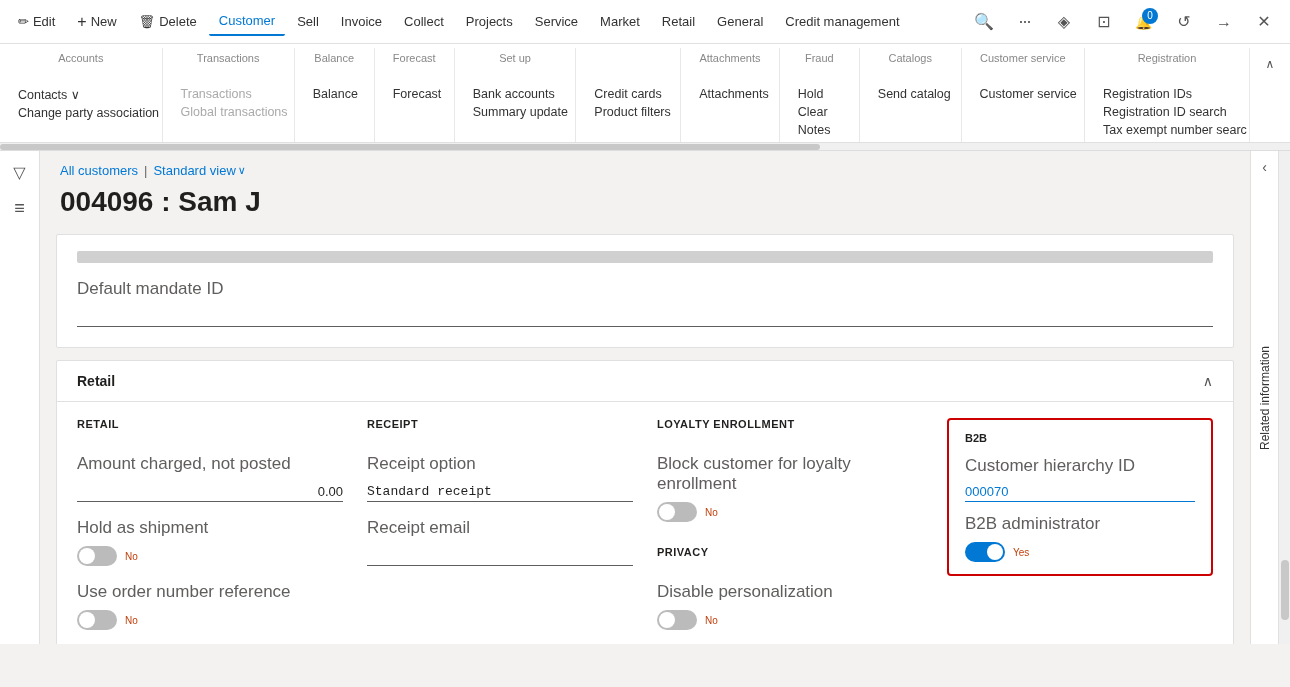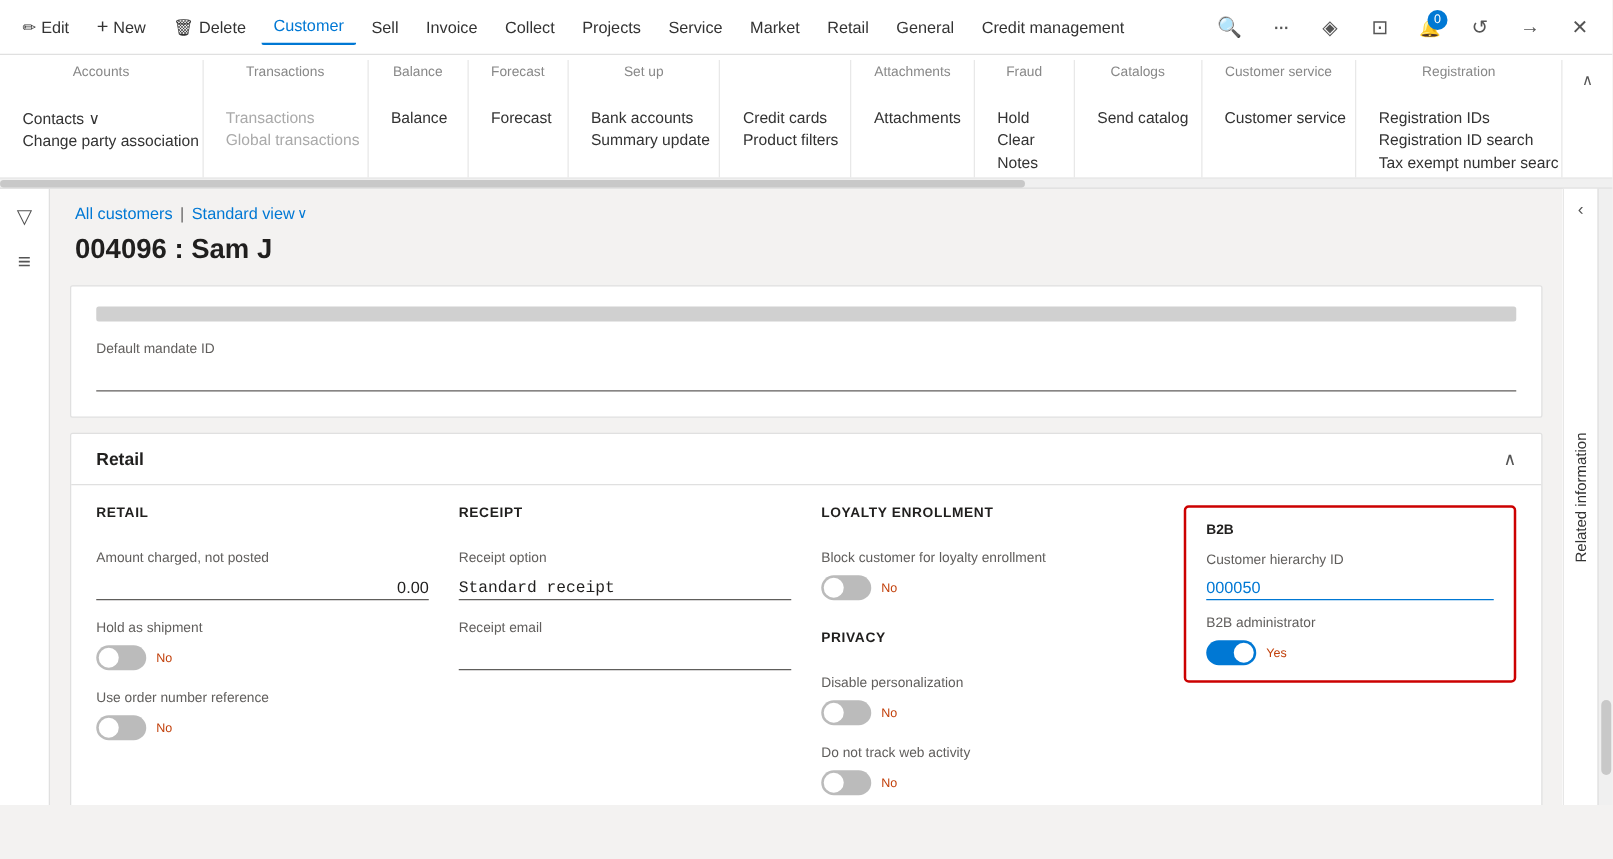--- a/index.html
+++ b/index.html
@@ -147,38 +147,38 @@
     .breadcrumb-sep { color: #666; font-size: 13px; }
     .breadcrumb-view {
       color: #0078d4;
       cursor: pointer;
       font-size: 13px;
       display: flex; align-items: center; gap: 2px;
     }
 
     
     .page-title {
-      font-size: 22px;
+      font-size: 28px;
       font-weight: 600;
       color: #201f1e;
       margin-bottom: 16px;
       padding-left: 4px;
     }
 
     
     .form-card {
       background: #fff;
       border: 1px solid #e0e0e0;
       border-radius: 2px;
       padding: 16px 20px;
       margin-bottom: 12px;
     }
 
     .field-label {
-      font-size: 11px;
+      font-size: 17px;
       color: #605e5c;
       margin-bottom: 4px;
     }
 
     
     .section-card {
       background: #fff;
       border: 1px solid #e0e0e0;
       border-radius: 2px;
       margin-bottom: 12px;
@@ -554,21 +554,21 @@
                 <span class="toggle-label">No</span>
               </div>
             </div>
           </div>
 
           <div class="retail-col">
             <div class="b2b-box">
               <div class="b2b-title">B2B</div>
               <div class="field-group">
                 <div class="field-label">Customer hierarchy ID</div>
-                <div class="hierarchy-id">000050</div>
+                <div class="hierarchy-id">000070</div>
               </div>
               <div class="field-group" style="margin-top:12px;">
                 <div class="field-label">B2B administrator</div>
                 <div class="toggle-row">
                   <div class="toggle on"></div>
                   <span class="toggle-label">Yes</span>
                 </div>
               </div>
             </div>
           </div>

